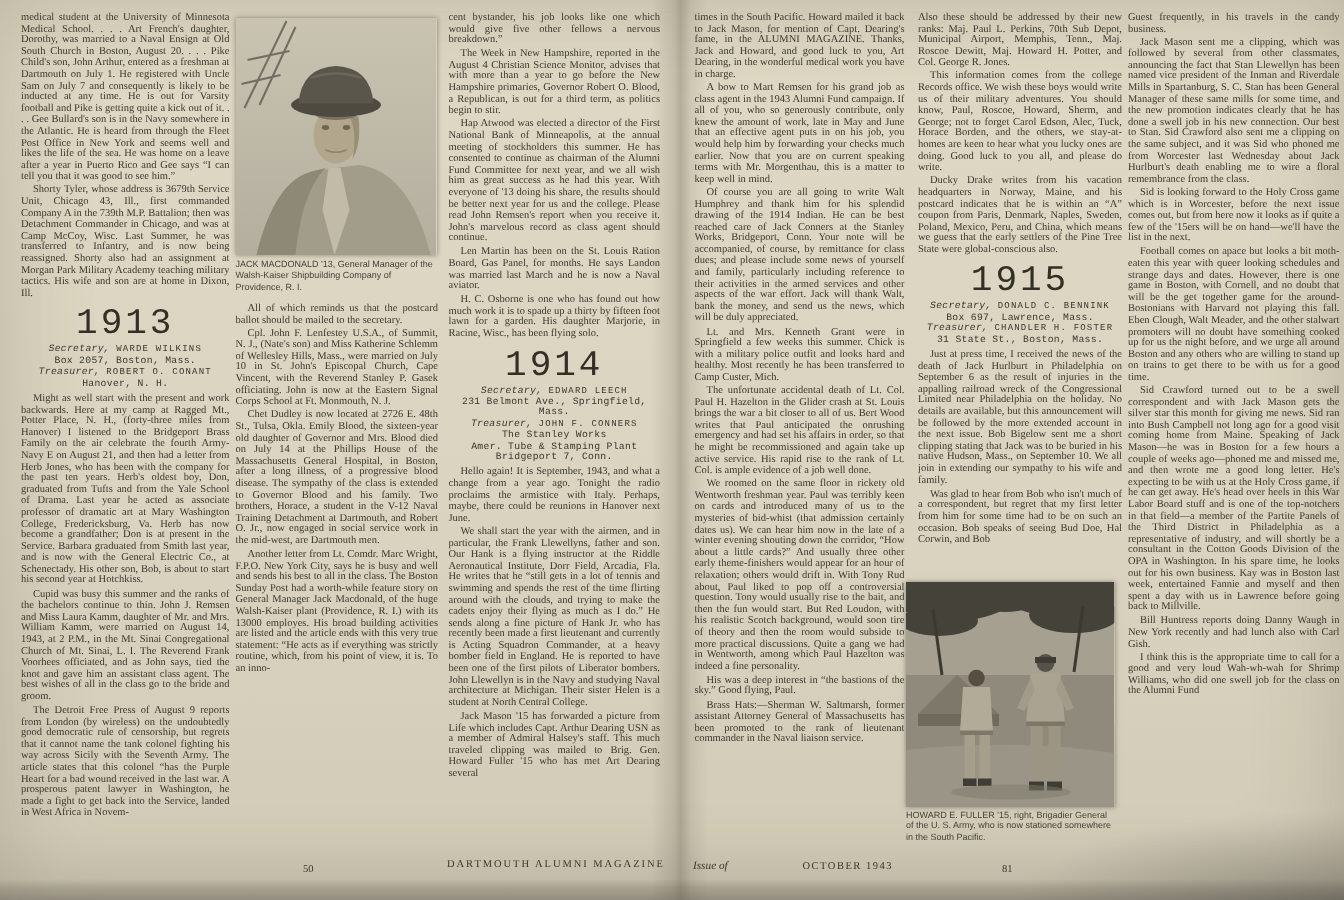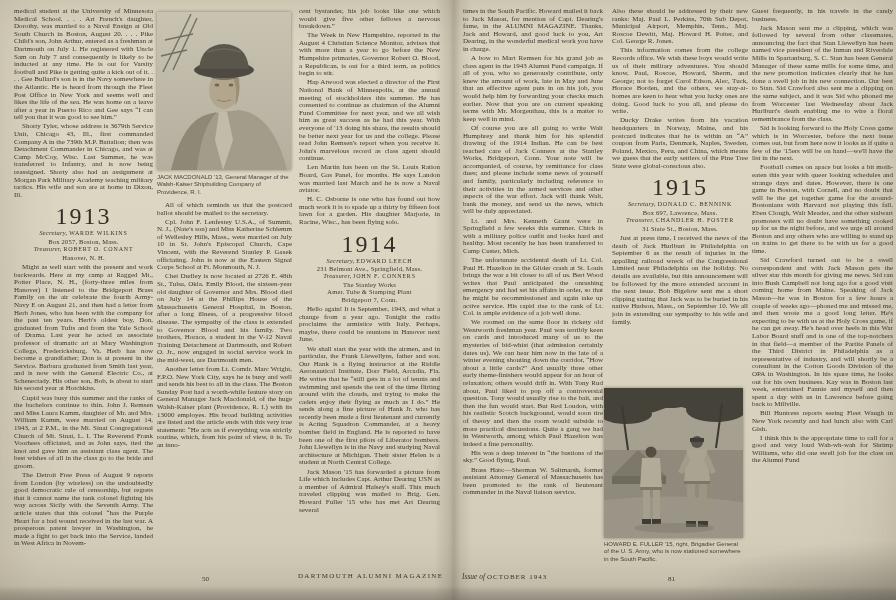--- a/index.html
+++ b/index.html
@@ -10,35 +10,35 @@
   .gutter{position:absolute;left:434px;top:0;width:38px;height:600px;
     background:linear-gradient(90deg,rgba(0,0,0,0) 0%,rgba(74,66,50,.16) 40%,rgba(74,66,50,.28) 52%,rgba(74,66,50,.10) 70%,rgba(0,0,0,0) 100%);}
   .bottom-band{position:absolute;left:0;top:586px;width:896px;height:14px;
     background:linear-gradient(180deg,rgba(0,0,0,0) 0%,rgba(70,66,58,.18) 40%,rgba(96,92,84,.45) 100%);}
   .corner-shade{position:absolute;right:0;top:540px;width:220px;height:60px;
     background:radial-gradient(ellipse at 100% 100%,rgba(60,58,52,.35),rgba(0,0,0,0) 70%);}
   .col{position:absolute;top:8px;text-align:justify;font-size:7px;line-height:7.6px;
     color:#3a372e;overflow:hidden;}
   .col p{margin:0 0 1.5px 0;text-indent:8px;}
   .col p.cont{text-indent:0;}
-  .class-head{text-align:center;margin:5px 0 3px 0;text-indent:0;}
+  .class-head{text-align:center;margin:5px 0 3px 0;text-indent:0;font-family:Liberation Mono, monospace;}
   .class-year{font-size:24px;line-height:25px;letter-spacing:2px;color:#332f27;}
   .off{font-size:6.5px;line-height:7.4px;text-align:center;text-indent:0;letter-spacing:.2px;}
   .off .role{font-style:italic;}
   .off .oname{font-size:6px;letter-spacing:.8px;}
   .photo{position:absolute;box-shadow:0 0 3px rgba(50,45,35,.5);overflow:hidden;}
   .photo svg{display:block;}
   .caption{position:absolute;font-family:"Liberation Sans",sans-serif;font-size:6px;
     line-height:7.3px;color:#46433a;text-align:left;}
   .pagenum{position:absolute;font-size:7px;color:#3a372e;}
   .footer-title{position:absolute;left:298px;top:572px;width:144px;text-align:center;
     font-size:7px;letter-spacing:1.3px;white-space:nowrap;color:#3a372e;}
   .footer-issue{position:absolute;left:462px;top:572px;font-size:7.5px;color:#3a372e;white-space:nowrap;}
   .footer-issue .issue-prefix{font-style:italic;}
-  .footer-issue .issue-date{font-size:7px;letter-spacing:1px;}
+  .footer-issue .issue-date{font-size:7px;letter-spacing:1px;margin-left:48px;}
 </style>
 </head>
 <body>
 
 <div class="spread">
 
   <div class="col" id="c1" style="left:14px;width:139px;height:545px;">
     <p class="cont">medical student at the University of Minnesota Medical School. . . . Art French's daughter, Dorothy, was married to a Naval Ensign at Old South Church in Boston, August 20. . . . Pike Child's son, John Arthur, entered as a freshman at Dartmouth on July 1. He registered with Uncle Sam on July 7 and consequently is likely to be inducted at any time. He is out for Varsity football and Pike is getting quite a kick out of it. . . . Gee Bullard's son is in the Navy somewhere in the Atlantic. He is heard from through the Fleet Post Office in New York and seems well and likes the life of the sea. He was home on a leave after a year in Puerto Rico and Gee says “I can tell you that it was good to see him.”</p>
     <p>Shorty Tyler, whose address is 3679th Service Unit, Chicago 43, Ill., first commanded Company A in the 739th M.P. Battalion; then was Detachment Commander in Chicago, and was at Camp McCoy, Wisc. Last Summer, he was transferred to Infantry, and is now being reassigned. Shorty also had an assignment at Morgan Park Military Academy teaching military tactics. His wife and son are at home in Dixon, Ill.</p>
     <div class="class-head">
@@ -126,20 +126,21 @@
     <p>This information comes from the college Records office. We wish these boys would write us of their military adventures. You should know, Paul, Roscoe, Howard, Sherm, and George; not to forget Carol Edson, Alec, Tuck, Horace Borden, and the others, we stay-at-homes are keen to hear what you lucky ones are doing. Good luck to you all, and please do write.</p>
     <p>Ducky Drake writes from his vacation headquarters in Norway, Maine, and his postcard indicates that he is within an “A” coupon from Paris, Denmark, Naples, Sweden, Poland, Mexico, Peru, and China, which means we guess that the early settlers of the Pine Tree State were global-conscious also.</p>
     <div class="class-head">
       <div class="class-year">1915</div>
       <div class="off"><span class="role">Secretary,</span> <span class="oname">DONALD C. BENNINK</span></div>
       <div class="off">Box 697, Lawrence, Mass.</div>
       <div class="off"><span class="role">Treasurer,</span> <span class="oname">CHANDLER H. FOSTER</span></div>
       <div class="off">31 State St., Boston, Mass.</div>
     </div>
     <p>Just at press time, I received the news of the death of Jack Hurlburt in Philadelphia on September 6 as the result of injuries in the appalling railroad wreck of the Congressional Limited near Philadelphia on the holiday. No details are available, but this announcement will be followed by the more extended account in the next issue. Bob Bigelow sent me a short clipping stating that Jack was to be buried in his native Hudson, Mass., on September 10. We all join in extending our sympathy to his wife and family.</p>
+    <p>Was glad to hear from Bob who isn't much of a correspondent, but regret that my first letter from him for some time had to be on such an occasion. Bob speaks of seeing Bud Doe, Hal Corwin, and Bob</p>
   </div>
 
   <div class="photo" style="left:604px;top:388px;width:139px;height:150px;">
     <svg width="139" height="150" viewBox="0 0 139 150">
       <rect width="139" height="150" fill="#8f8a7b"></rect>
       <rect width="139" height="62" fill="#a5a08f"></rect>
       <g fill="#45423a">
         <path d="M0 0 H139 V18 Q100 30 70 16 Q38 34 0 20 Z"></path>
         <ellipse cx="22" cy="26" rx="26" ry="10"></ellipse>
         <ellipse cx="112" cy="22" rx="30" ry="12"></ellipse>
@@ -176,21 +177,21 @@
     </svg>
   </div>
   <div class="caption" style="left:604px;top:541px;width:139px;">HOWARD E. FULLER '15, right, Brigadier General of the U. S. Army, who is now stationed somewhere in the South Pacific.</div>
 
   <div class="col" id="c6" style="left:752px;width:141px;height:548px;">
     <p class="cont">Guest frequently, in his travels in the candy business.</p>
     <p>Jack Mason sent me a clipping, which was followed by several from other classmates, announcing the fact that Stan Llewellyn has been named vice president of the Inman and Riverdale Mills in Spartanburg, S. C. Stan has been General Manager of these same mills for some time, and the new promotion indicates clearly that he has done a swell job in his new connection. Our best to Stan. Sid Crawford also sent me a clipping on the same subject, and it was Sid who phoned me from Worcester last Wednesday about Jack Hurlburt's death enabling me to wire a floral remembrance from the class.</p>
     <p>Sid is looking forward to the Holy Cross game which is in Worcester, before the next issue comes out, but from here now it looks as if quite a few of the '15ers will be on hand—we'll have the list in the next.</p>
     <p>Football comes on apace but looks a bit moth-eaten this year with queer looking schedules and strange days and dates. However, there is one game in Boston, with Cornell, and no doubt that will be the get together game for the around-Bostonians with Harvard not playing this fall. Eben Clough, Walt Meader, and the other stalwart promoters will no doubt have something cooked up for us the night before, and we urge all around Boston and any others who are willing to stand up on trains to get there to be with us for a good time.</p>
     <p>Sid Crawford turned out to be a swell correspondent and with Jack Mason gets the silver star this month for giving me news. Sid ran into Bush Campbell not long ago for a good visit coming home from Maine. Speaking of Jack Mason—he was in Boston for a few hours a couple of weeks ago—phoned me and missed me, and then wrote me a good long letter. He's expecting to be with us at the Holy Cross game, if he can get away. He's head over heels in this War Labor Board stuff and is one of the top-notchers in that field—a member of the Partite Panels of the Third District in Philadelphia as a representative of industry, and will shortly be a consultant in the Cotton Goods Division of the OPA in Washington. In his spare time, he looks out for his own business. Kay was in Boston last week, entertained Fannie and myself and then spent a day with us in Lawrence before going back to Millville.</p>
-    <p>Bill Huntress reports seeing Fleet Waugh in New York recently and had lunch also with Carl Gish.</p>
+    <p>Bill Huntress reports doing Danny Waugh in New York recently and had lunch also with Carl Gish.</p>
     <p>I think this is the appropriate time to call for a good and very loud Wah-wh-wah for Shrimp Williams, who did one swell job for the class on the Alumni Fund</p>
   </div>
 
   <div class="pagenum" style="left:202px;top:575px;text-align:right;">50</div>
   <div class="footer-title">DARTMOUTH ALUMNI MAGAZINE</div>
   <div class="footer-issue">
     <span class="issue-prefix">Issue of</span>
     <span class="issue-date">OCTOBER 1943</span>
   </div>
   <div class="pagenum" style="left:668px;top:575px;">81</div>

